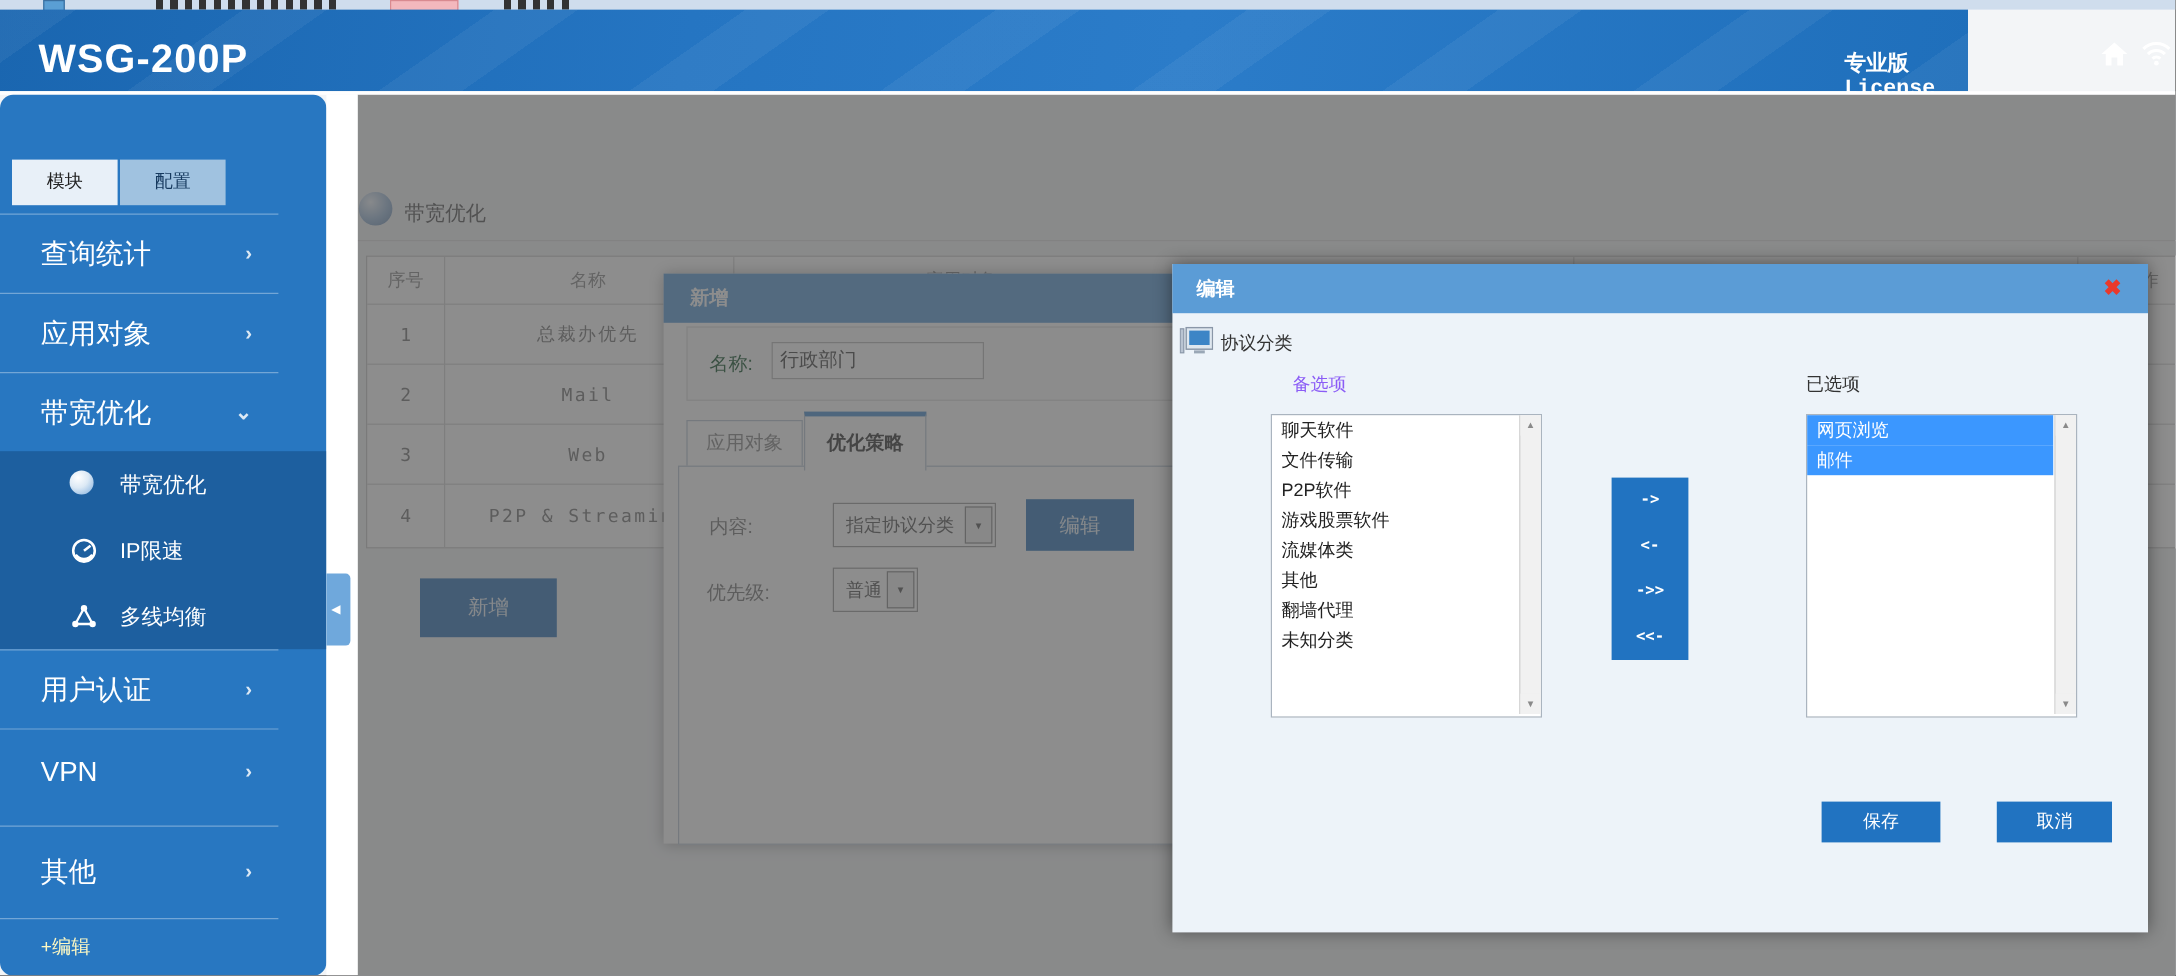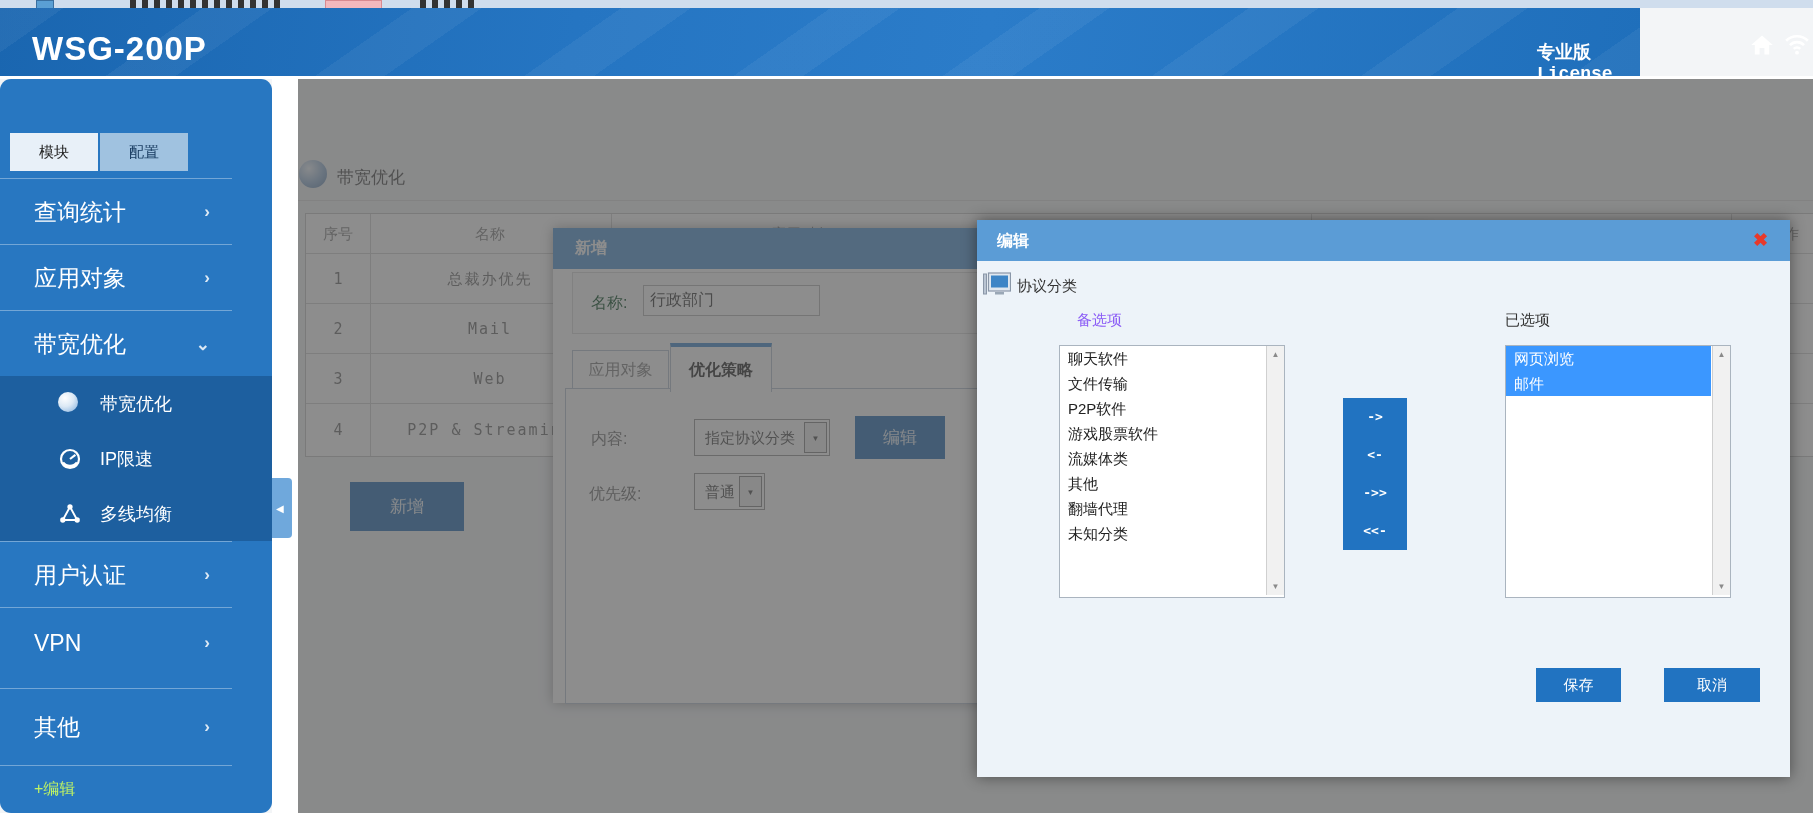--- a/index.html
+++ b/index.html
@@ -28,21 +28,21 @@
              border-top:1px solid rgba(255,255,255,0.35);cursor:pointer;}
   .menu-item .lbl{position:absolute;left:34px;top:50%;transform:translateY(-50%);}
   .menu-item .chev{position:absolute;right:22px;top:50%;transform:translateY(-50%);
                    font-size:17px;font-weight:bold;color:#dce9f5;}
   #submenu{position:absolute;left:0;top:297px;width:272px;height:165px;background:#1d5f9f;}
   .sub-item{position:absolute;left:0;width:272px;height:55px;color:#fff;font-size:18px;cursor:pointer;}
   .sub-item .slbl{position:absolute;left:100px;top:50%;transform:translateY(-50%);}
   .sub-icon{position:absolute;left:58px;top:50%;transform:translateY(-50%);width:24px;height:24px;}
   .sphere{width:20px;height:20px;border-radius:50%;
           background:radial-gradient(circle at 35% 30%,#ffffff,#dce9f5 45%,#a8c8e8 75%,#7aa8d4);}
-  #edit-link{position:absolute;left:34px;top:700px;color:#bef264;font-size:16px;cursor:pointer;}
+  #edit-link{position:absolute;left:34px;top:700px;color:#fef9c3;font-size:16px;cursor:pointer;}
 
   
   #gutter{left:272px;top:79px;width:26px;height:734px;background:#fff;z-index:5;}
   #collapse-handle{position:absolute;left:0;top:399px;width:20px;height:60px;background:#6fa8dc;
                    border-radius:0 4px 4px 0;cursor:pointer;}
   #collapse-handle span{position:absolute;left:4px;top:50%;transform:translateY(-50%);
                         color:#fff;font-size:10px;}
 
   
   #main{left:298px;top:79px;width:1515px;height:734px;background:#f3f5f7;z-index:1;}
@@ -121,21 +121,21 @@
              border-left:1px solid #d0d0d0;}
   .sc-btn{position:absolute;left:0;width:17px;height:17px;color:#8a8a8a;font-size:8px;
           text-align:center;line-height:17px;cursor:pointer;background:#f1f1f1;}
   .sc-up{top:0;} .sc-dn{bottom:0;}
   #xfer{position:absolute;left:366px;top:178px;width:64px;height:152px;background:#2173c1;}
   .xfer-btn{position:relative;width:64px;height:38px;line-height:38px;text-align:center;
             color:#fff;font-size:13px;font-weight:bold;cursor:pointer;
             font-family:"DejaVu Sans Mono",monospace;}
   .de-btn{position:absolute;top:448px;height:34px;background:#2173c1;color:#fff;font-size:15px;
           text-align:center;line-height:34px;cursor:pointer;}
-  #save-btn{left:559px;width:85px;}
+  #save-btn{left:541px;width:99px;}
   #cancel-btn{left:687px;width:96px;}
 </style>
 </head>
 <body>
 
 <div id="page">
 
   <div id="browser-strip" class="abs">
     <div class="sliver" style="left:36px;width:16px;background:#5a9fd4;border:1px solid #3a6f9f;"></div>
     <div class="sliver" style="left:130px;width:150px;background:repeating-linear-gradient(90deg,#333 0 6px,transparent 6px 12px);"></div>

